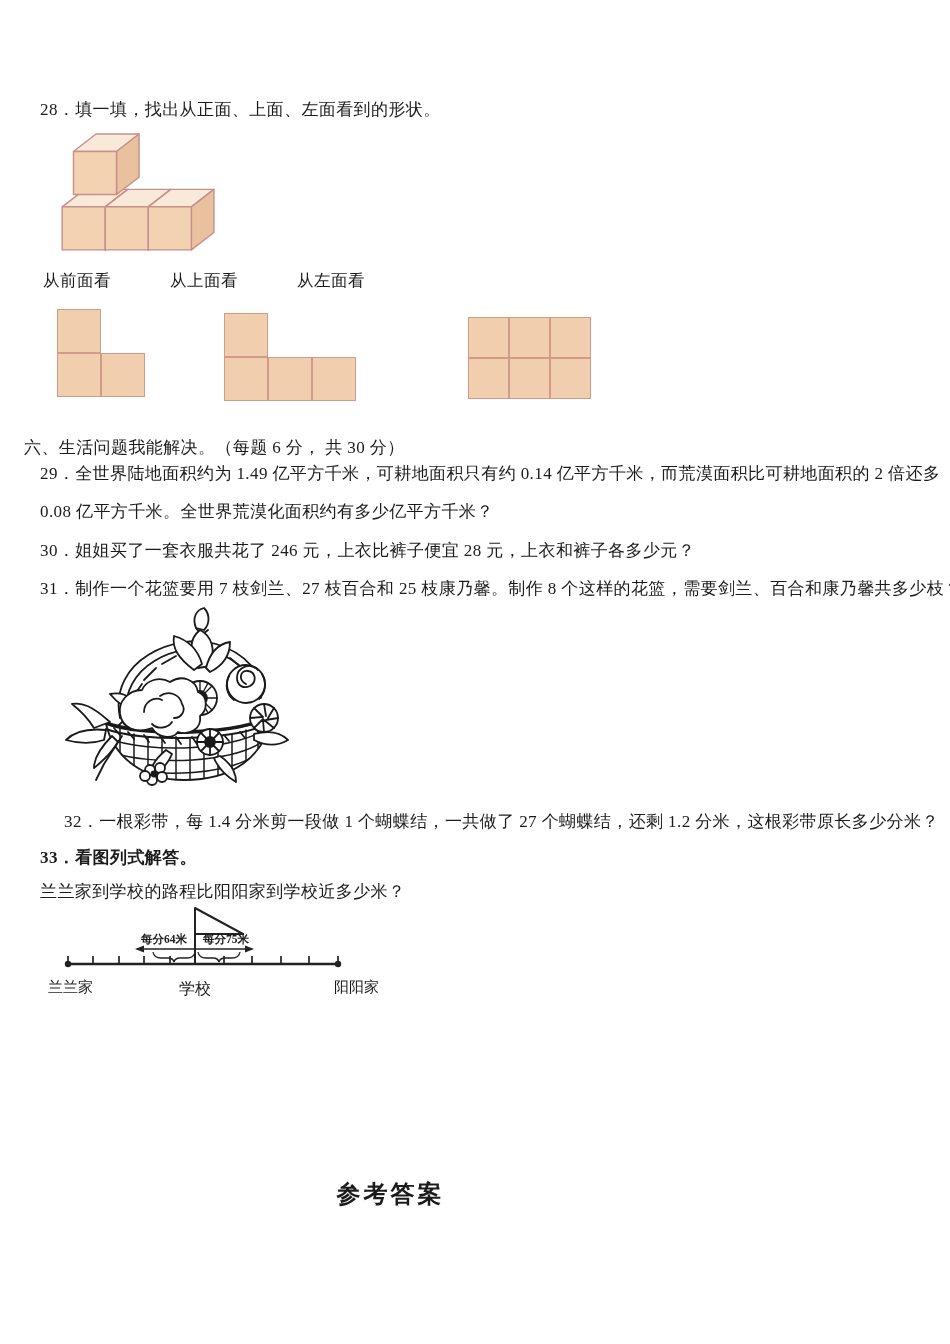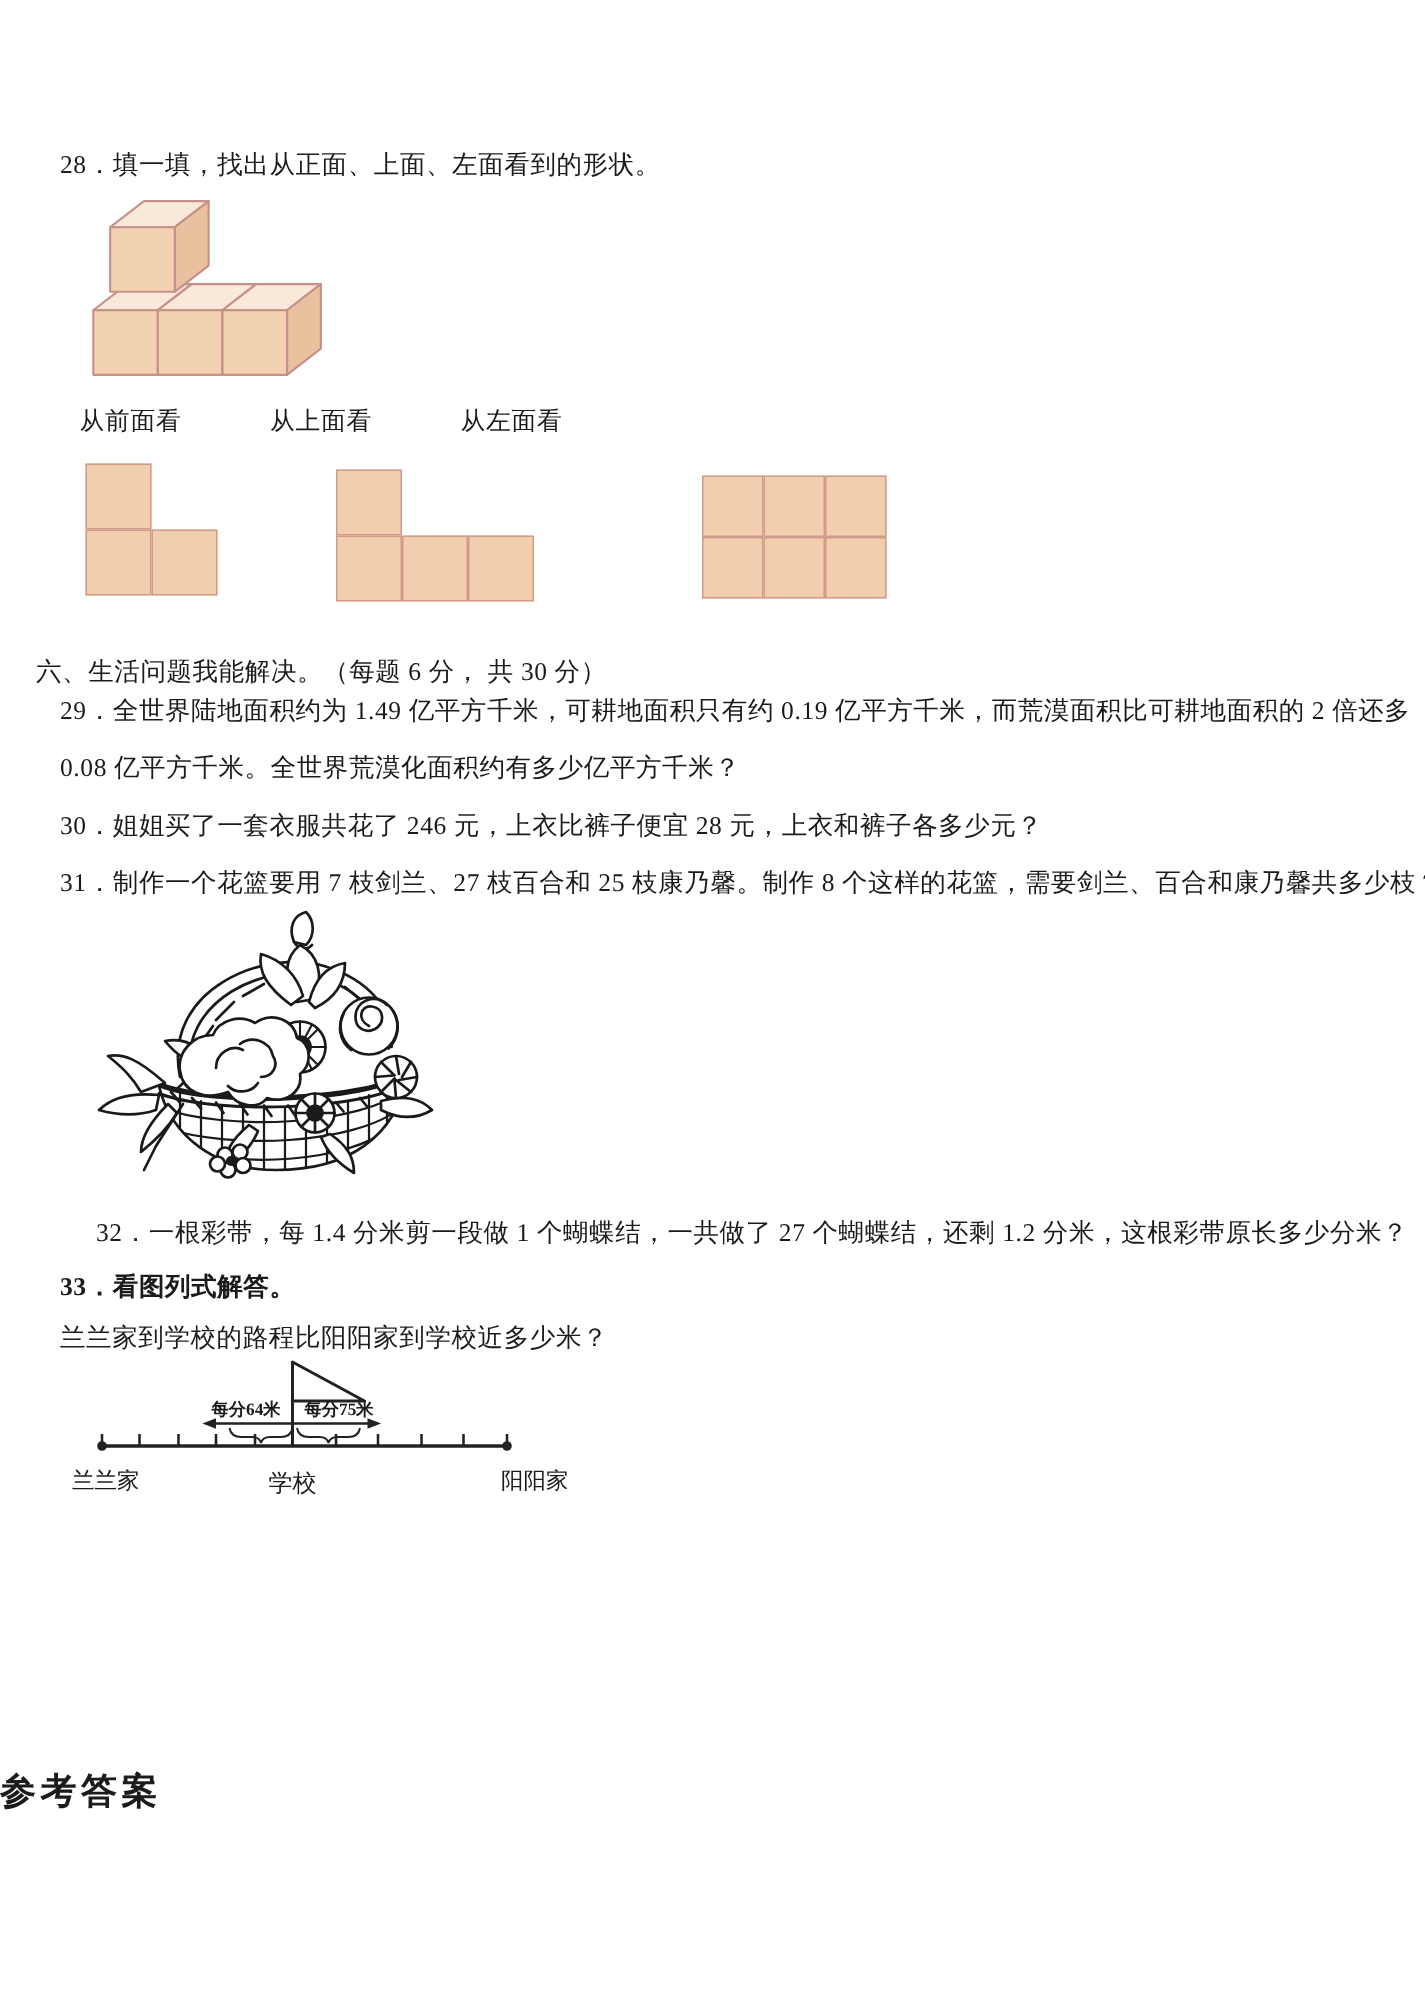--- a/index.html
+++ b/index.html
@@ -3,28 +3,28 @@
 <meta charset="utf-8">
 <style>
   html,body{margin:0;padding:0;}
   body{
     width:950px;height:1344px;position:relative;background:#ffffff;
     font-family:"Liberation Serif","DejaVu Serif",serif;color:#1b1b1b;
     overflow:hidden;
   }
   .abs{position:absolute;}
   .qtext{font-size:17px;white-space:nowrap;letter-spacing:.4px;text-align:right;}
-  .view-label{font-size:16.5px;letter-spacing:.5px;white-space:nowrap;margin-left:10px;}
+  .view-label{font-size:16.5px;letter-spacing:.5px;white-space:nowrap;}
   .shape-host{position:absolute;}
   .cell{
     position:absolute;box-sizing:border-box;
     background:#f1cead;border:1.6px solid #d09b89;
   }
   .answers-title{
-    position:absolute;left:0;top:1178px;width:781px;
+    position:absolute;left:0;top:1178px;width:781px;text-align:center;
     font-family:"Liberation Sans","DejaVu Sans",sans-serif;
     font-weight:bold;font-size:24px;letter-spacing:3px;
   }
   svg text{font-family:"Liberation Serif","DejaVu Serif",serif;fill:#1b1b1b;}
   .diag-speed{font-size:11.5px;font-weight:bold;}
   .diag-place{font-size:15px;}
 </style>
 </head>
 <body>
 
@@ -69,21 +69,21 @@
 <div class="shape-host" style="left: 468px; top: 317px;">
     <div class="cell" style="left: 0px; top: 0px; width: 41px; height: 41px; background: rgb(241, 206, 173); border-color: rgb(208, 155, 137);"></div>
     <div class="cell" style="left: 41px; top: 0px; width: 41px; height: 41px; background: rgb(241, 206, 173); border-color: rgb(208, 155, 137);"></div>
     <div class="cell" style="left: 82px; top: 0px; width: 41px; height: 41px; background: rgb(241, 206, 173); border-color: rgb(208, 155, 137);"></div>
     <div class="cell" style="left: 0px; top: 41px; width: 41px; height: 41px; background: rgb(241, 206, 173); border-color: rgb(208, 155, 137);"></div>
     <div class="cell" style="left: 41px; top: 41px; width: 41px; height: 41px; background: rgb(241, 206, 173); border-color: rgb(208, 155, 137);"></div>
     <div class="cell" style="left: 82px; top: 41px; width: 41px; height: 41px; background: rgb(241, 206, 173); border-color: rgb(208, 155, 137);"></div>
   </div>
 
 <div class="abs qtext" style="left:24px;top:436px;">六、生活问题我能解决。（每题 6 分， 共 30 分）</div>
-<div class="abs qtext" style="left:40px;top:462px;">29．全世界陆地面积约为 1.49 亿平方千米，可耕地面积只有约 0.19 亿平方千米，而荒漠面积比可耕地面积的 2 倍还多</div>
+<div class="abs qtext" style="left:40px;top:462px;">29．全世界陆地面积约为 1.49 亿平方千米，可耕地面积只有约 0.14 亿平方千米，而荒漠面积比可耕地面积的 2 倍还多</div>
 <div class="abs qtext" style="left:40px;top:500px;">0.08 亿平方千米。全世界荒漠化面积约有多少亿平方千米？</div>
 <div class="abs qtext" style="left:40px;top:539px;">30．姐姐买了一套衣服共花了 246 元，上衣比裤子便宜 28 元，上衣和裤子各多少元？</div>
 <div class="abs qtext" style="left:40px;top:577px;">31．制作一个花篮要用 7 枝剑兰、27 枝百合和 25 枝康乃馨。制作 8 个这样的花篮，需要剑兰、百合和康乃馨共多少枝？</div>
 
 <svg class="abs" style="left:48px;top:606px;" width="262" height="182" viewBox="0 0 262 182">
   <defs>
     <clipPath id="bowlClip">
       <path d="M58,118 C92,132 196,130 224,110 C216,152 184,174 136,174 C96,174 66,152 58,118 Z"></path>
     </clipPath>
   </defs>

